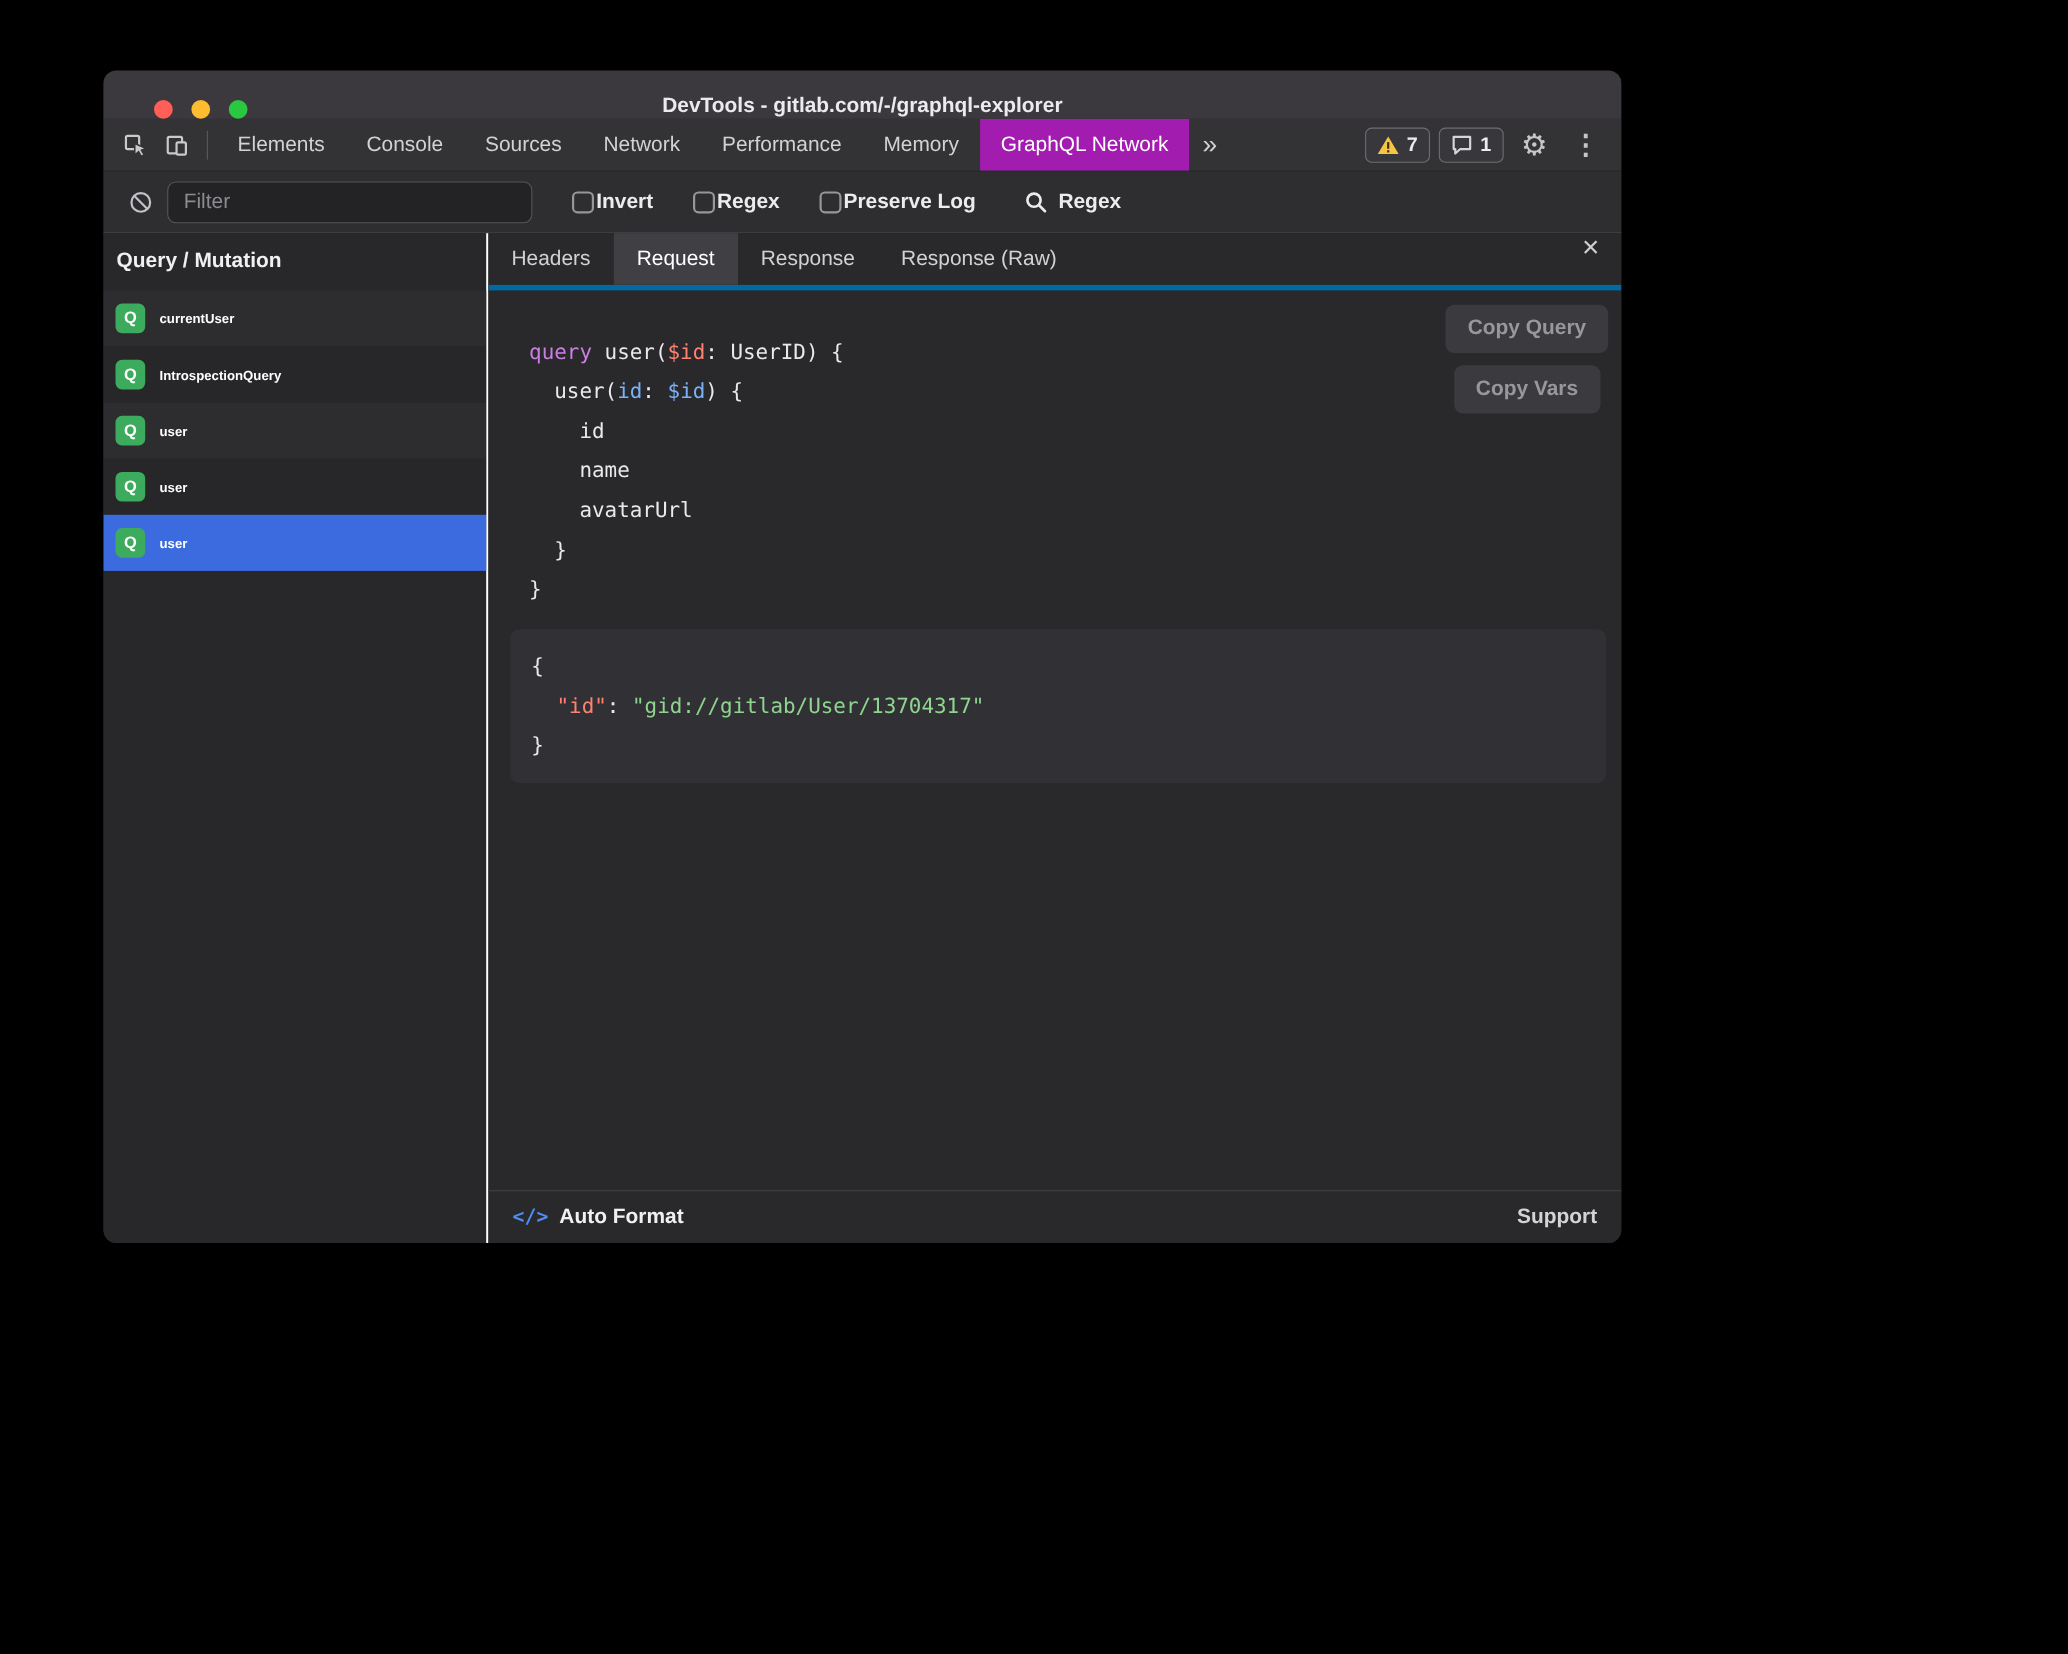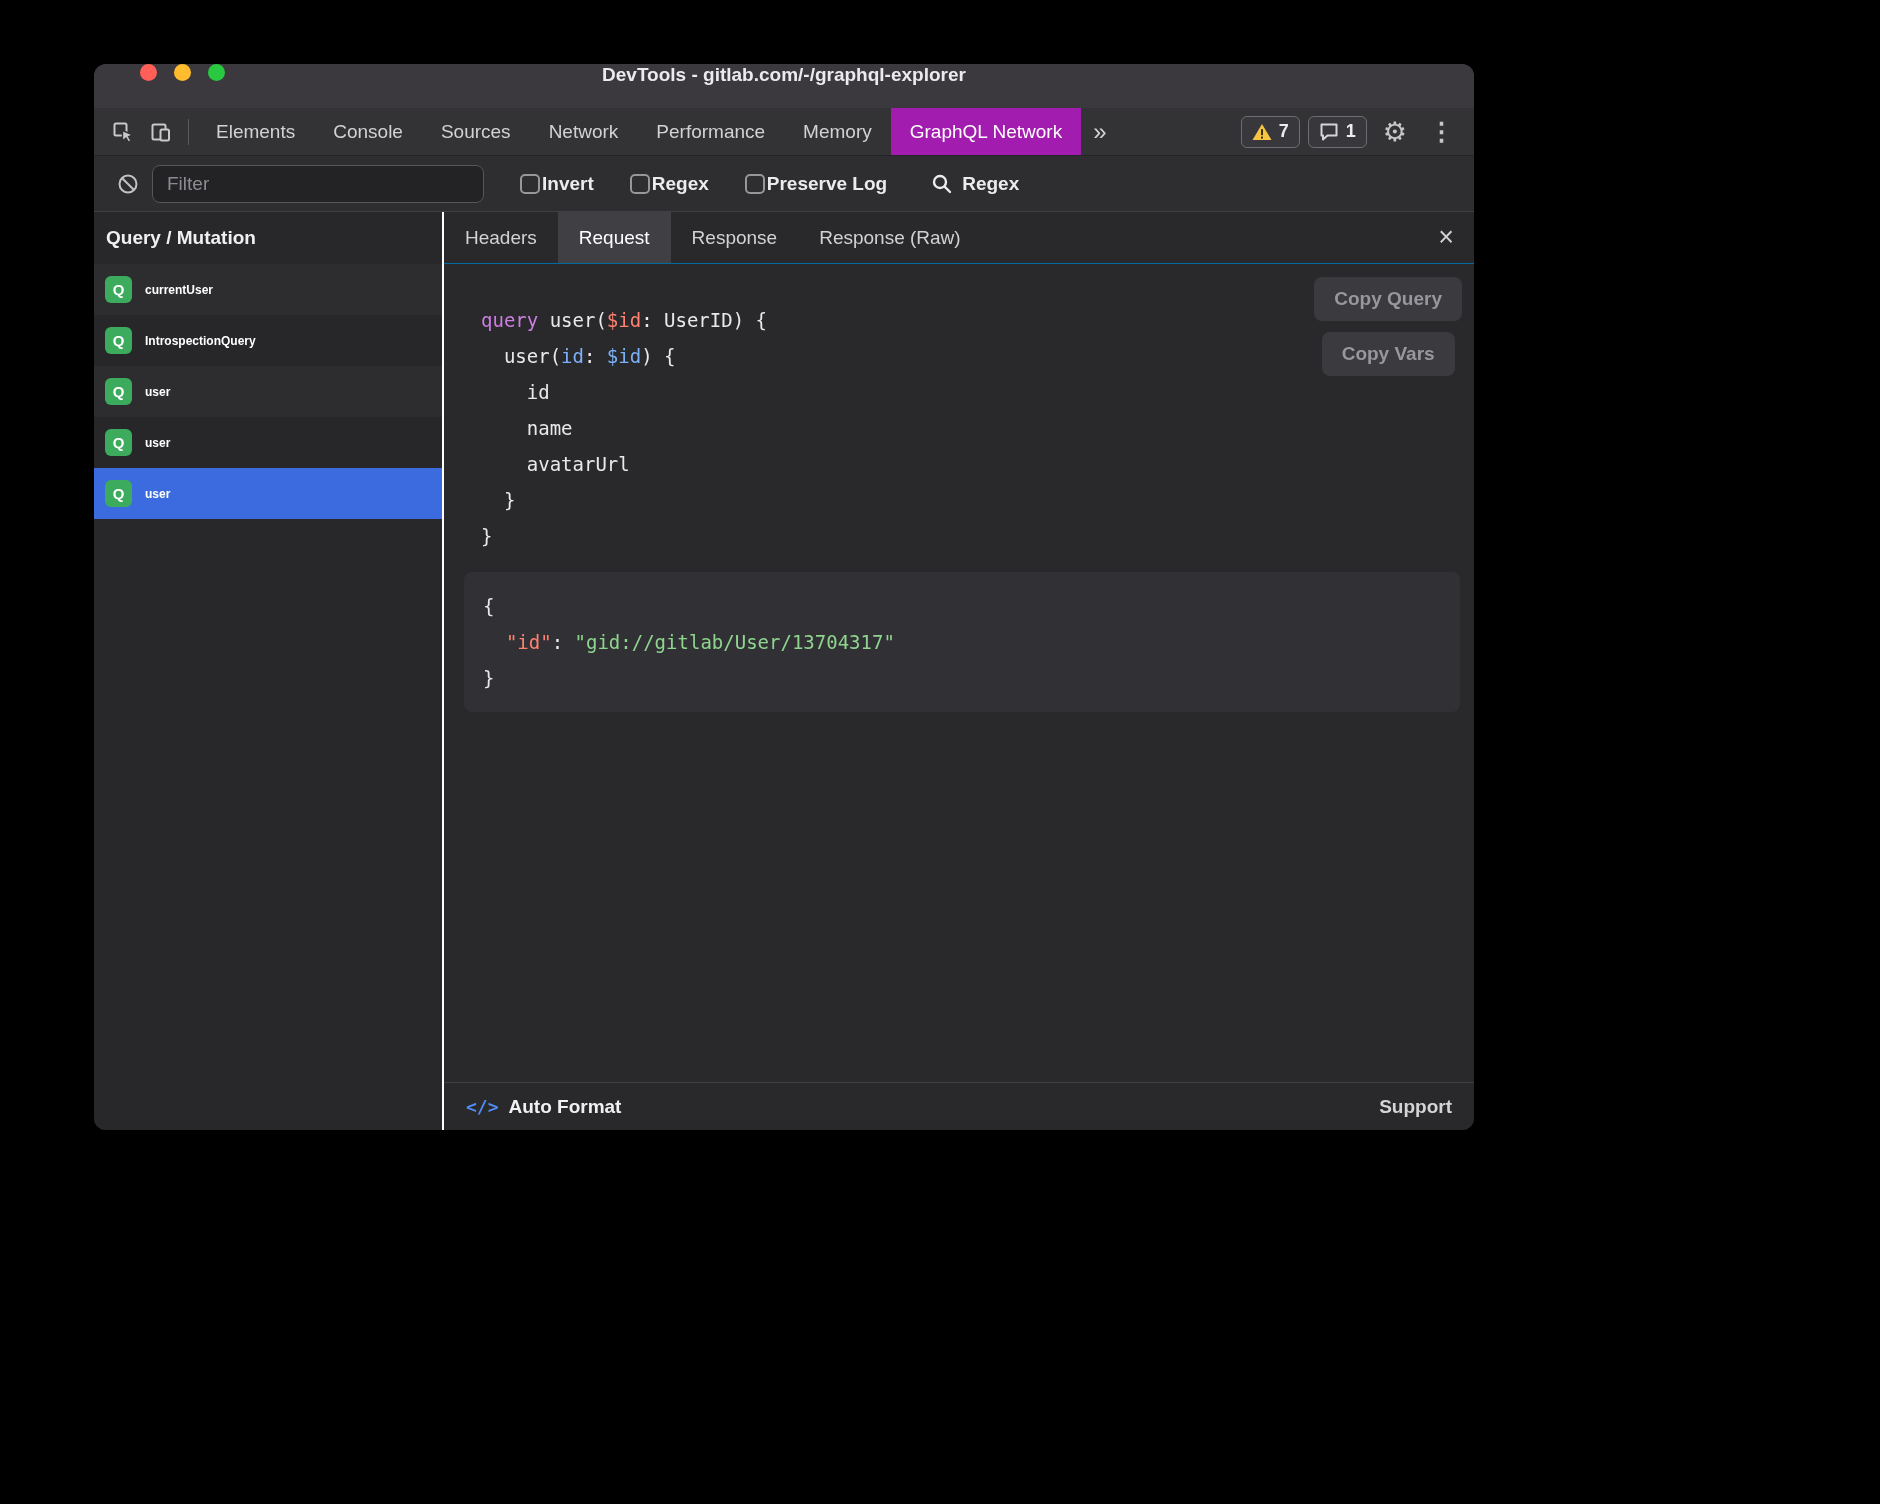--- a/index.html
+++ b/index.html
@@ -2,21 +2,21 @@
 <html style="--selection_blue: #3c6be0; --badge_green: #3cab5e; --syntax_keyword: #cd7ee3; --syntax_variable: #ff8170; --syntax_argument: #7cb1f7; --syntax_key: #ff8170; --syntax_string: #8fd48f; --accent_blue: #4f8df5;"><head>
 <meta charset="utf-8">
 <style>
   * { margin:0; padding:0; box-sizing:border-box; }
   html,body { width:1880px; height:1504px; background:#000; font-family:"Liberation Sans",sans-serif; overflow:hidden; }
   .window { position:absolute; left:94px; top:64px; width:1380px; height:1066px; background:#29292c;
             border-radius:12px; overflow:hidden; display:flex; flex-direction:column;
             box-shadow:0 30px 80px rgba(0,0,0,.65); }
 
   
-  .titlebar { height:44px; background:#3b383e; display:flex; align-items:flex-start; position:relative; flex:none;padding-left:24px; }
+  .titlebar { height:44px; background:#3b383e; display:flex; align-items:flex-end; position:relative; flex:none;padding-left:24px; }
   .traffic { display:flex; gap:17px; margin-left:22px; z-index:2; }
   .light { width:17px; height:17px; border-radius:50%; }
   .light.red{background:#ff5f57} .light.yellow{background:#febc2e} .light.green{background:#28c840}
   .title { position:absolute; left:0; right:0; text-align:center; color:#eceaee; font-weight:bold; font-size:19px; }
 
   
   .tabsbar { height:48px; background:#333336; display:flex; align-items:center; flex:none;
              border-bottom:1px solid #242427; padding-left:10px; }
   .icon-btn { width:38px; height:40px; display:flex; align-items:center; justify-content:center; flex:none; }
   .vsep { width:1px; height:26px; background:#5a5a5e; margin:0 8px; flex:none; }
@@ -47,21 +47,21 @@
   .sidebar-header { height:52px; display:flex; align-items:center; padding-left:12px; color:#f0f0f2; font-weight:bold; font-size:19px; flex:none; }
   .srow { height:51px; display:flex; align-items:center; padding-left:11px; gap:13px; flex:none; }
   .srow.odd { background:#2d2d30; } .srow.even { background:#27272a; }
   .srow.selected { background:var(--selection_blue, #3c6be0); }
   .qbadge { width:27px; height:27px; border-radius:6px; background:var(--badge_green, #3cab5e); color:#fff;
             font-weight:bold; font-size:15px; display:flex; align-items:center; justify-content:center; flex:none; }
   .srow .rlabel { color:#fff; font-weight:bold; font-size:12px; white-space:nowrap; }
 
   
   .detail { flex:1; display:flex; flex-direction:column; min-width:0; background:#29292c; }
-  .dtabs { height:52px; display:flex; align-items:center; flex:none; border-bottom:1px solid #0369a1; }
+  .dtabs { height:52px; display:flex; flex:none; border-bottom:5px solid #0369a1; }
   .dtab { height:100%; display:flex; align-items:center; padding:0 21px; color:#d2d2d4; font-size:19px; white-space:nowrap; }
   .dtab.selected { background:#3f3f44; color:#fff; }
   .dclose { margin-left:auto; margin-right:20px; color:#cfcfd2; font-size:27px; line-height:1; }
   .dbody { flex:1; position:relative; overflow:hidden; font-family:"DejaVu Sans Mono","Liberation Mono",monospace; }
   .code { padding:38px 0 0 37px; font-size:19px; line-height:36px; }
   .code-line { white-space:pre; }
   .tok-plain{color:#e9e9ea}
   .tok-kw{color:var(--syntax_keyword,#cd7ee3)}
   .tok-var{color:var(--syntax_variable,#ff8170)}
   .tok-arg{color:var(--syntax_argument,#7cb1f7)}

